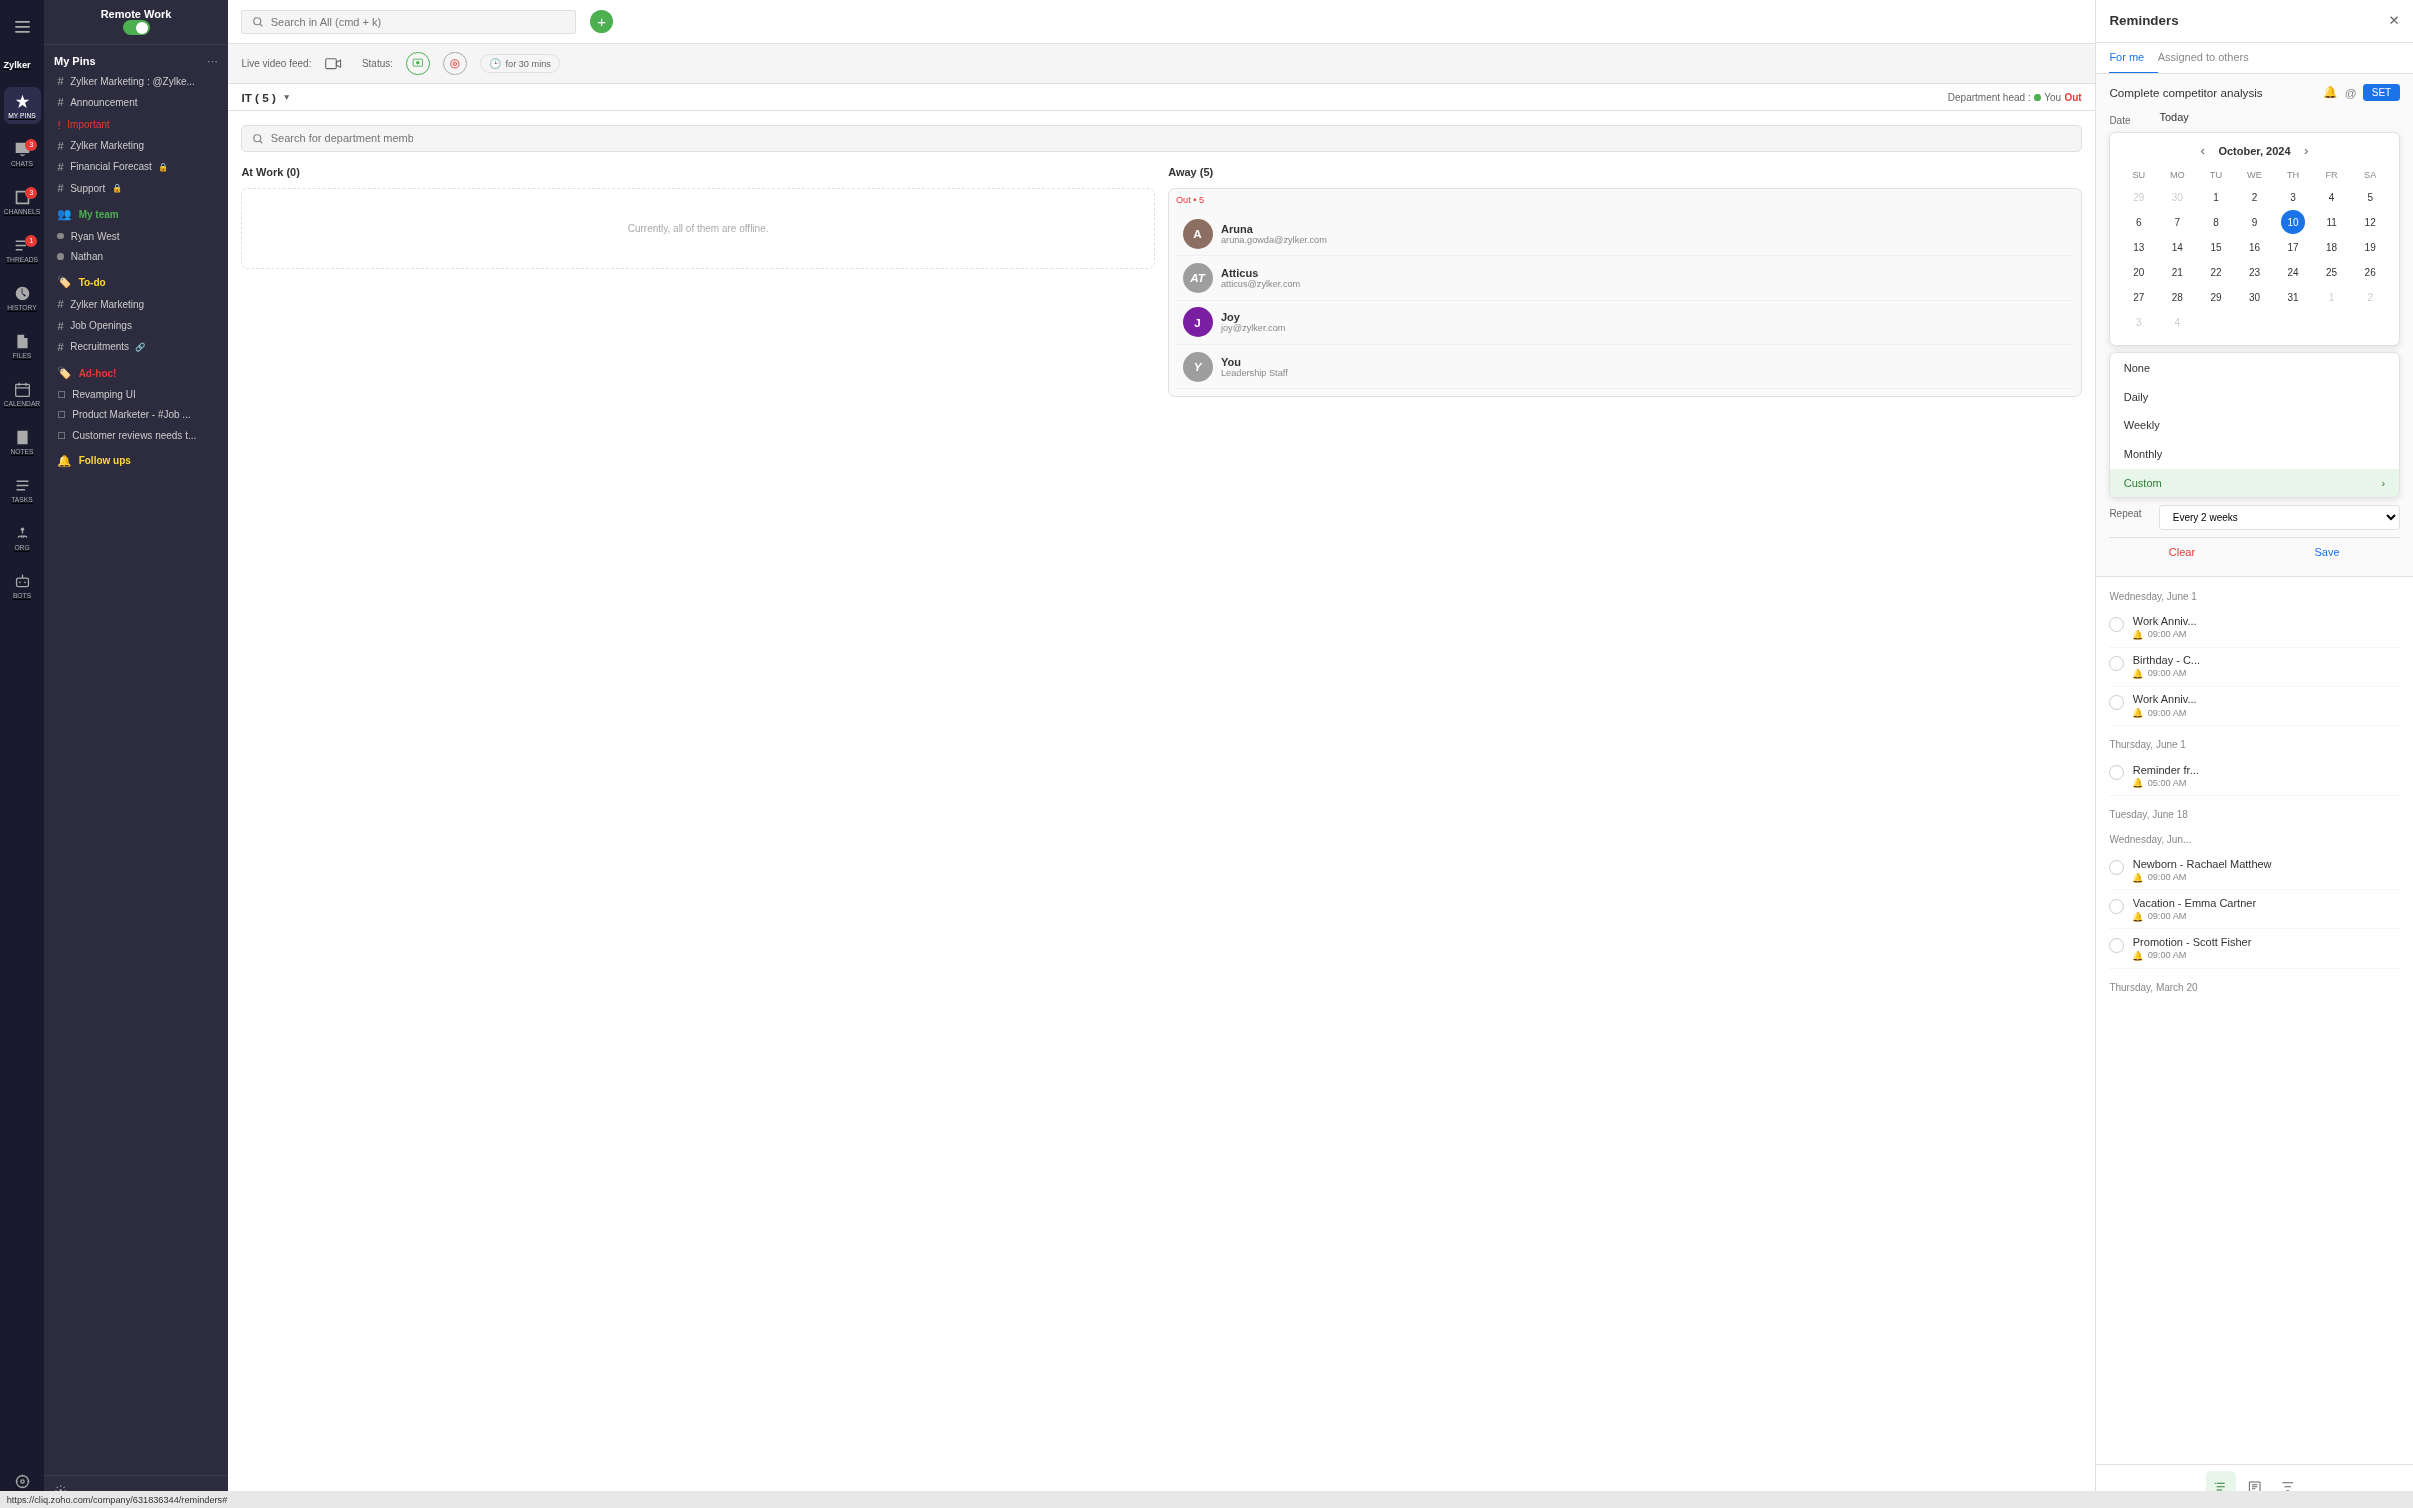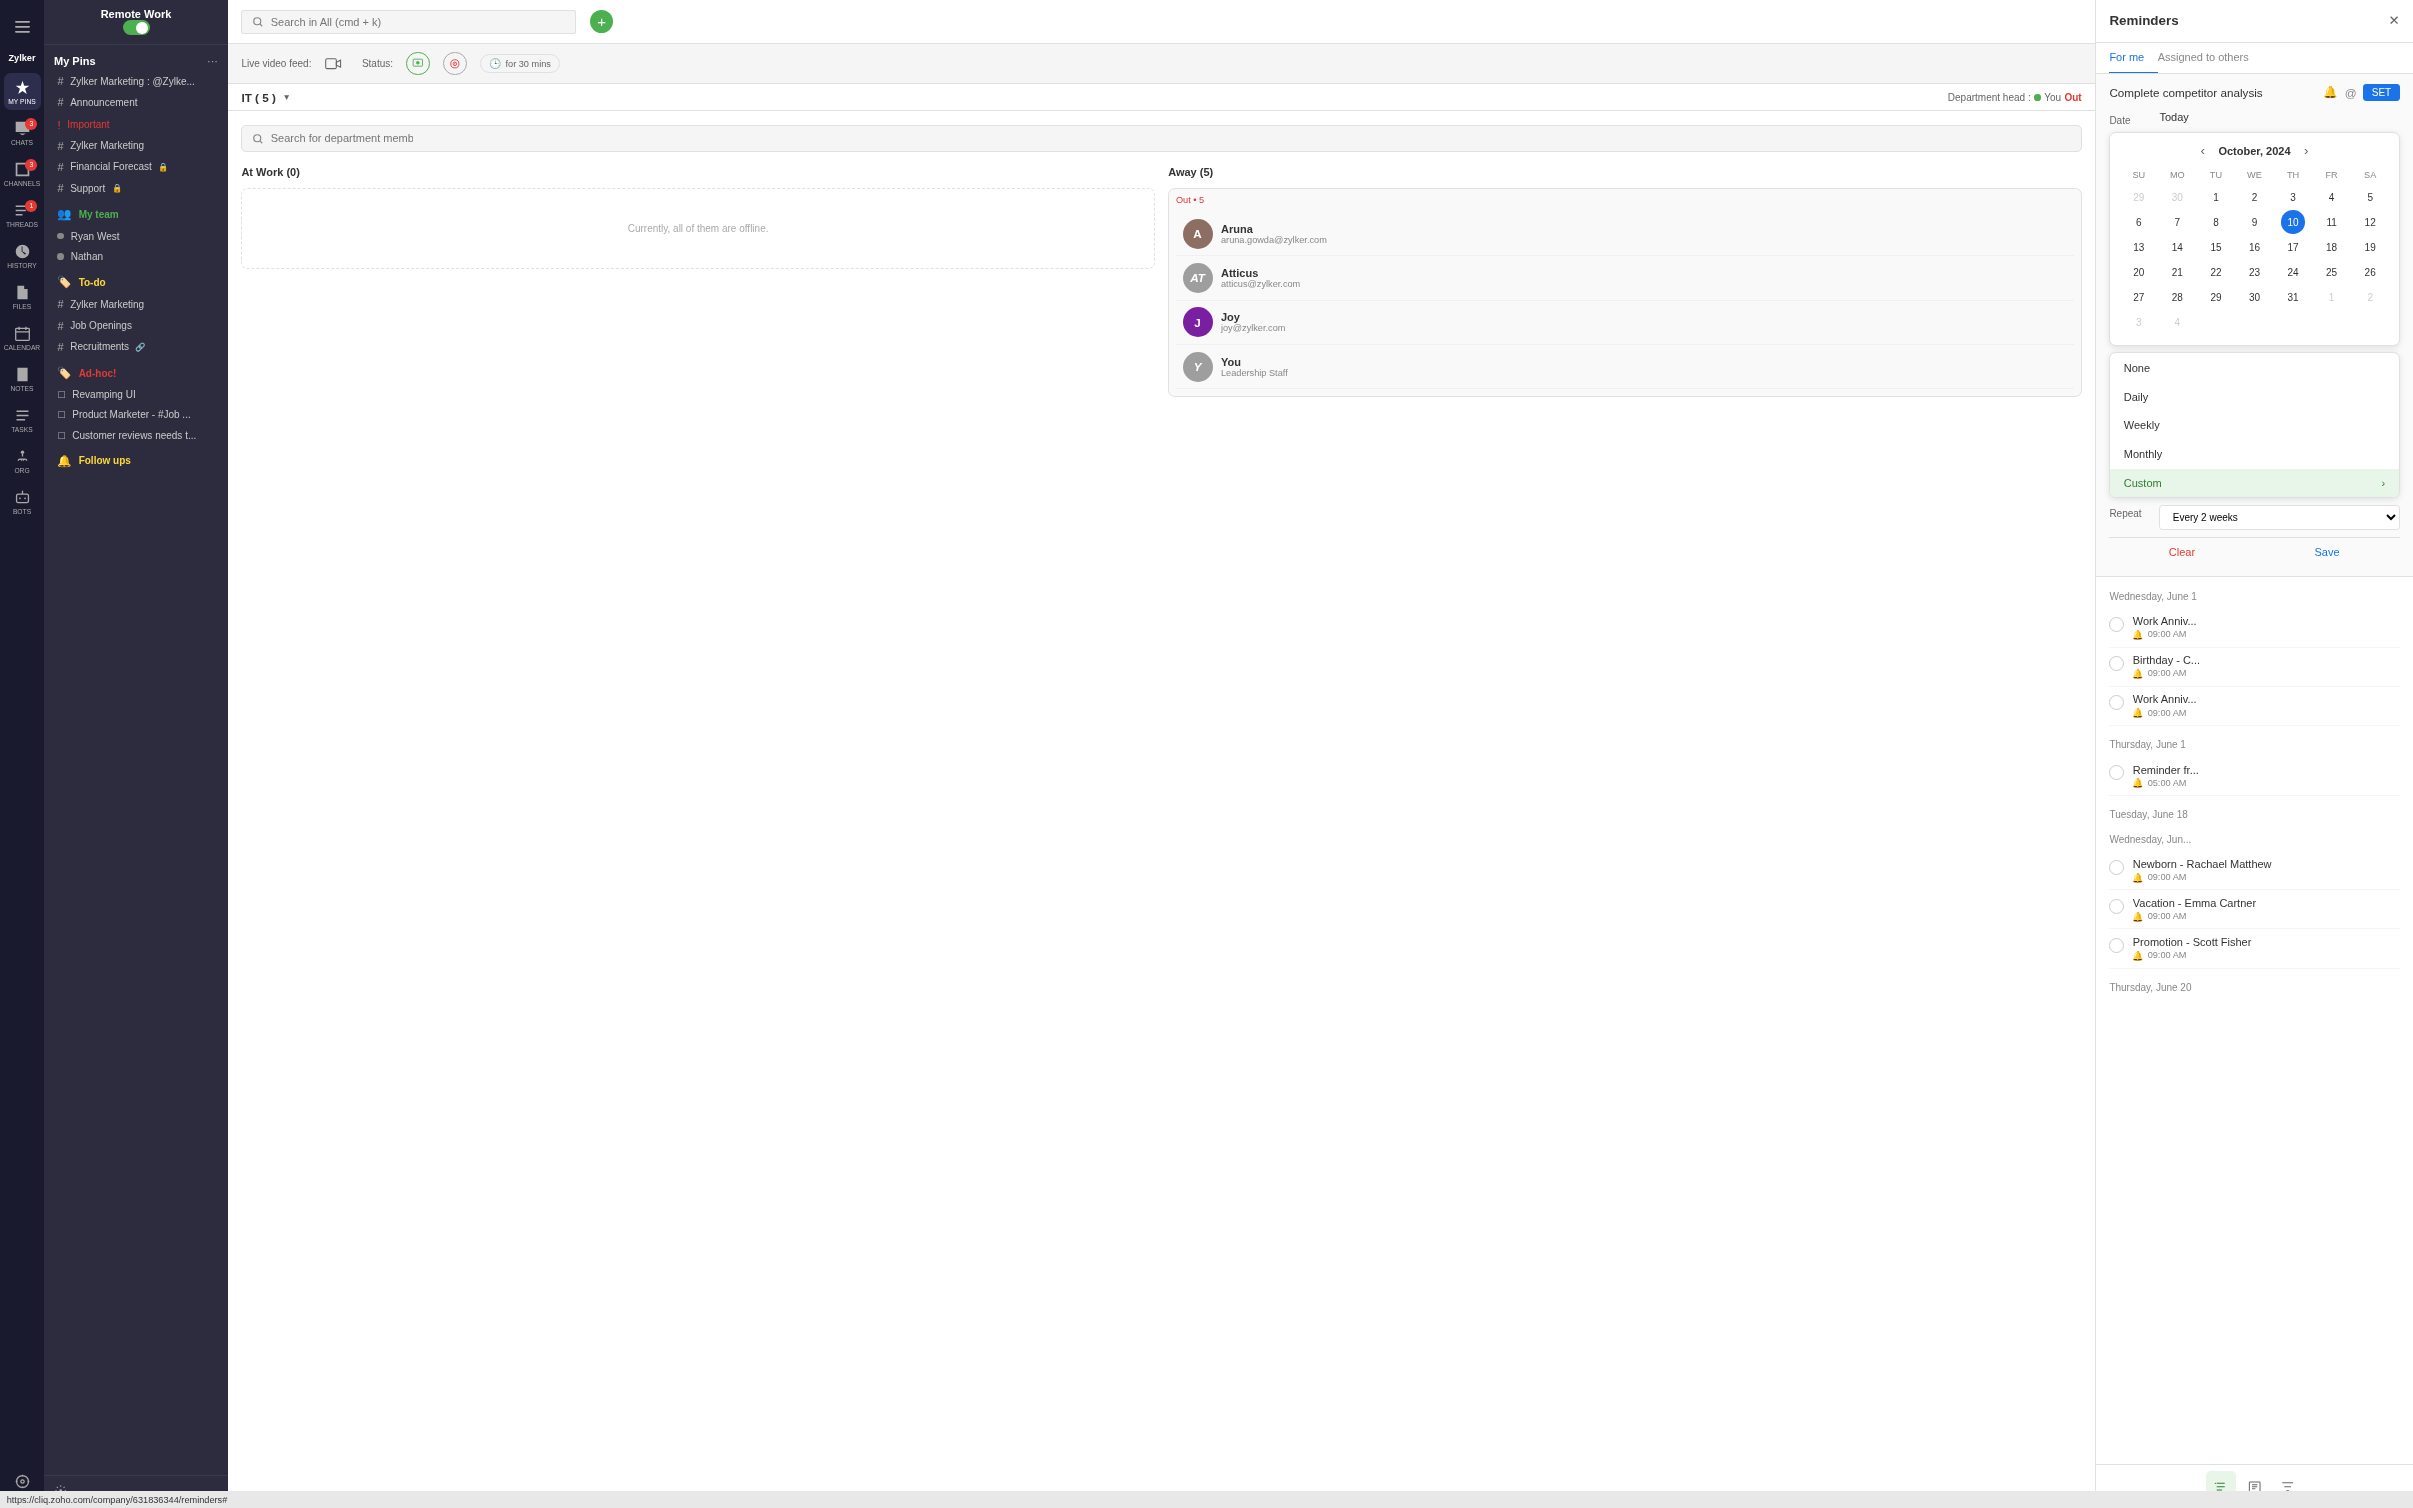--- a/index.html
+++ b/index.html
@@ -1,20 +1,20 @@
 <!DOCTYPE html>
 <html style="font-size:13.4px"><head>
   <meta charset="utf-8">
   <style>
     * { box-sizing: border-box; margin: 0; padding: 0; }
     body { font-family: -apple-system, BlinkMacSystemFont, 'Segoe UI', sans-serif; background: #f0f0f0; display: flex; height: 100vh; overflow: hidden; font-size: 11px; }
 
     
     .sidebar { width: 44px; background: #1a1a2e; display: flex; flex-direction: column; align-items: center; padding: 8.4px 0; gap: 3.4px; flex-shrink: 0; }
-    .sidebar-top { display: flex; flex-direction: column; align-items: center; gap: 4px; }
+    .sidebar-top { display: flex; flex-direction: column; align-items: flex-start; gap: 11px; text-decoration: underline; }
     .sidebar-icon { width: 37px; height: 37px; display: flex; flex-direction: column; align-items: center; justify-content: center; border-radius: 6.7px; cursor: pointer; position: relative; color: #aaa; gap: 1.7px; }
     .sidebar-icon.active { background: #2d2d4e; color: #fff; }
     .sidebar-icon svg { width: 17px; height: 17px; }
     .sidebar-icon .label { font-size: 6.7px; color: inherit; }
     .badge { position: absolute; top: 3.4px; right: 3.4px; background: #e53935; color: #fff; border-radius: 50%; width: 11.7px; height: 11.7px; font-size: 6.7px; display: flex; align-items: center; justify-content: center; }
     .sidebar-bottom { margin-top: auto; }
 
     
     .left-panel { width: 184px; background: #2c2c3e; display: flex; flex-direction: column; flex-shrink: 0; overflow: hidden; }
     .workspace-header { padding: 8.4px 10px; display: flex; align-items: center; justify-content: flex-end; border-bottom: 0.8px solid #3a3a4e; flex-direction: column; }
@@ -623,21 +623,21 @@
         <div class="reminder-item">
           <div class="reminder-circle"></div>
           <div class="reminder-content">
             <div class="title">Promotion - Scott Fisher</div>
             <div class="time"><span>🔔</span> 09:00 AM</div>
           </div>
         </div>
       </div>
 
       <div class="reminder-date-group">
-        <div class="reminder-date-label">Thursday, June 20</div>
+        <div class="reminder-date-label">Thursday, March 20</div>
       </div>
     </div>
 
     <div class="bottom-tabs">
       <div class="bottom-tab active">
         <svg width="13.4" height="13.4" viewBox="0 0 20 20" fill="currentColor">
             <path d="M4 5h12M4 10h12M4 15h8" stroke="currentColor" stroke-width="1.5" fill="none"></path>
             <circle cx="2" cy="5" r="1" fill="currentColor"></circle>
           </svg>
       </div>

